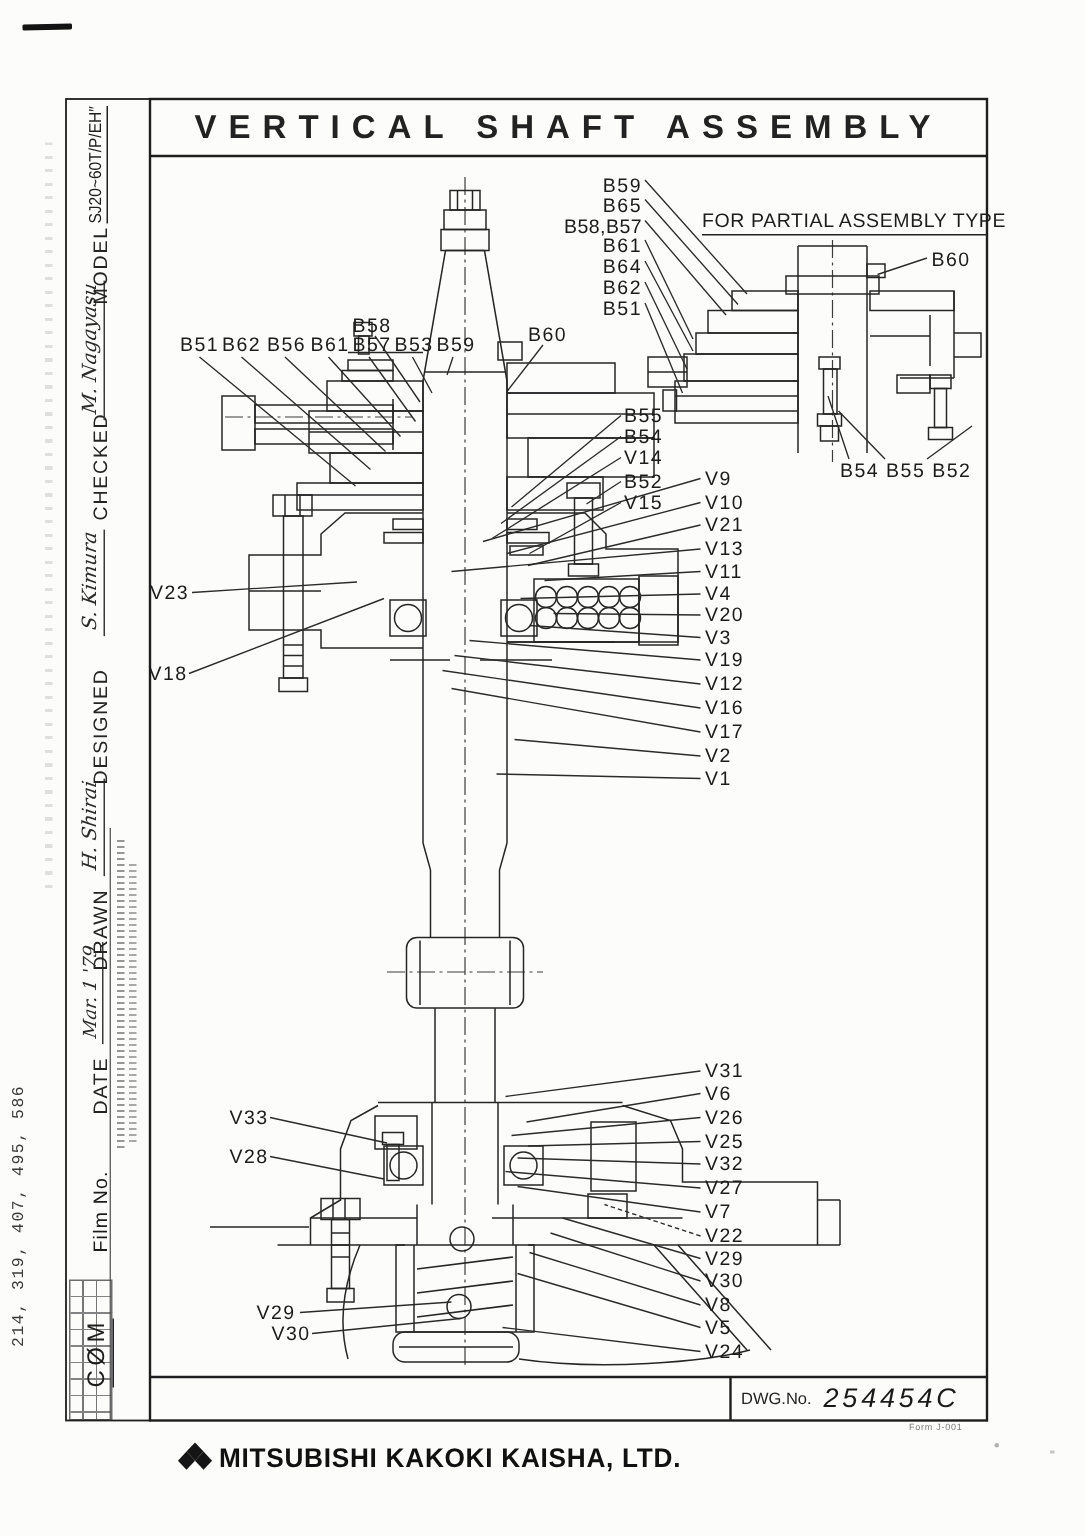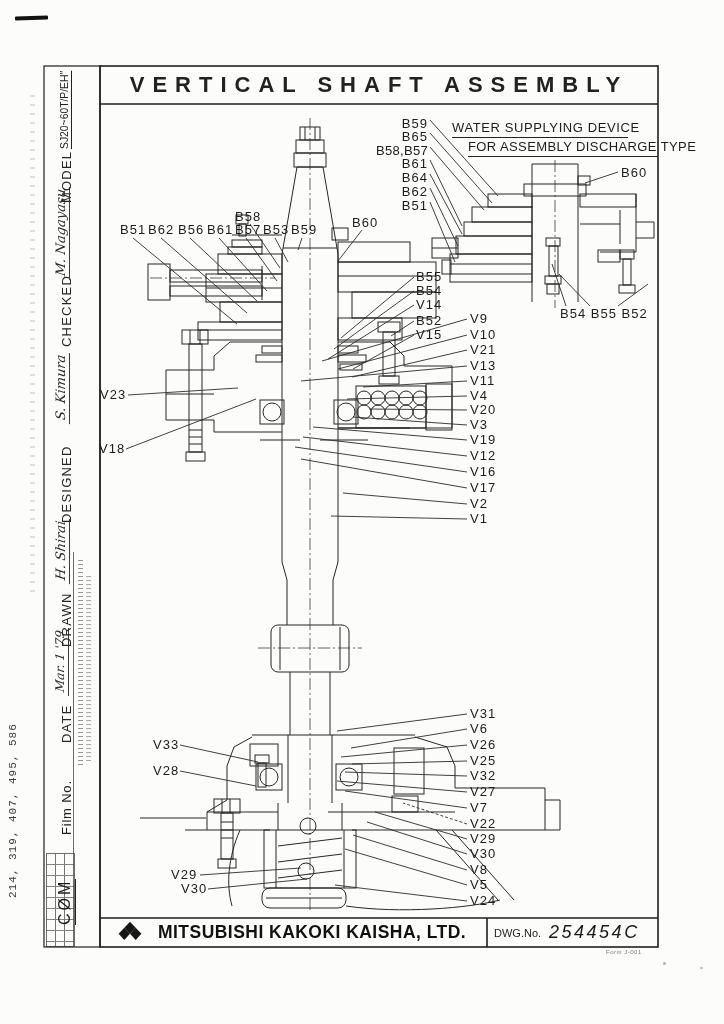--- a/index.html
+++ b/index.html
@@ -40,22 +40,22 @@
   }
   .tb-com { font-size:16px; letter-spacing:3px; border-bottom:1.5px solid #222; padding-bottom:1px; }
   .tb-model-val {
     font-size:11.5px; letter-spacing:0; border-bottom:1.2px solid #222; padding-bottom:1px;
     display:inline-block; transform:scaleX(.9); transform-origin:left center;
   }
   .tb-film { font-size:13px; letter-spacing:0.8px; }
 
   
   .footer-left {
-    position:absolute; left:100px; top:918px; width:387px; height:29px;
-    display:flex; align-items:center; gap:12px; padding-left:14px; box-sizing:border-box;text-align:center;
+    position:absolute; left:100px; top:958px; width:387px; height:29px;
+    display:flex; align-items:center; padding-left:14px; box-sizing:border-box;text-align:center;
   }
   .company {
     font-weight:bold; font-size:18px; letter-spacing:0.5px; white-space:nowrap;
     transform:scaleX(.97); transform-origin:left center; color:#111;
   }
   .footer-right {
     position:absolute; left:487px; top:918px; width:150px; height:29px;
     display:flex; align-items:center; padding-left:7px; box-sizing:border-box; gap:8px;
   }
   .dwg-label { font-size:11px; color:#222; }
@@ -425,22 +425,21 @@
       <text class="lbl" x="470" y="843">V29</text>
       <text class="lbl" x="470" y="858">V30</text>
       <text class="lbl" x="470" y="874">V8</text>
       <text class="lbl" x="470" y="889">V5</text>
       <text class="lbl" x="470" y="905">V24</text>
     </g>
   </svg>
 
   <div class="title-band">VERTICAL SHAFT ASSEMBLY</div>
 
-  <div class="inset-t1">WATER SUPPLYING DEVICE</div>
-  <div class="inset-t2">FOR ASSEMBLY DISCHARGE TYPE</div>
+  <div class="inset-t2">FOR PARTIAL ASSEMBLY TYPE</div>
 
   <div class="sidebar-strip">
     <span class="tb-com" style="left:22px;  top:12px;">CØM</span>
     <span class="tb-film" style="left:112px; top:15px;">Film No.</span>
     <span class="tb-label" style="left:204px; top:15px;">DATE</span>
     <span class="tb-hw" style="left:252px; top:9px; font-size:12px;">Mar. 1 '79</span>
     <span class="tb-label" style="left:300px; top:15px;">DRAWN</span>
     <span class="tb-hw" style="left:364px; top:9px;">H. Shirai</span>
     <span class="tb-label" style="left:424px; top:15px;">DESIGNED</span>
     <span class="tb-hw" style="left:524px; top:9px;">S. Kimura</span>

